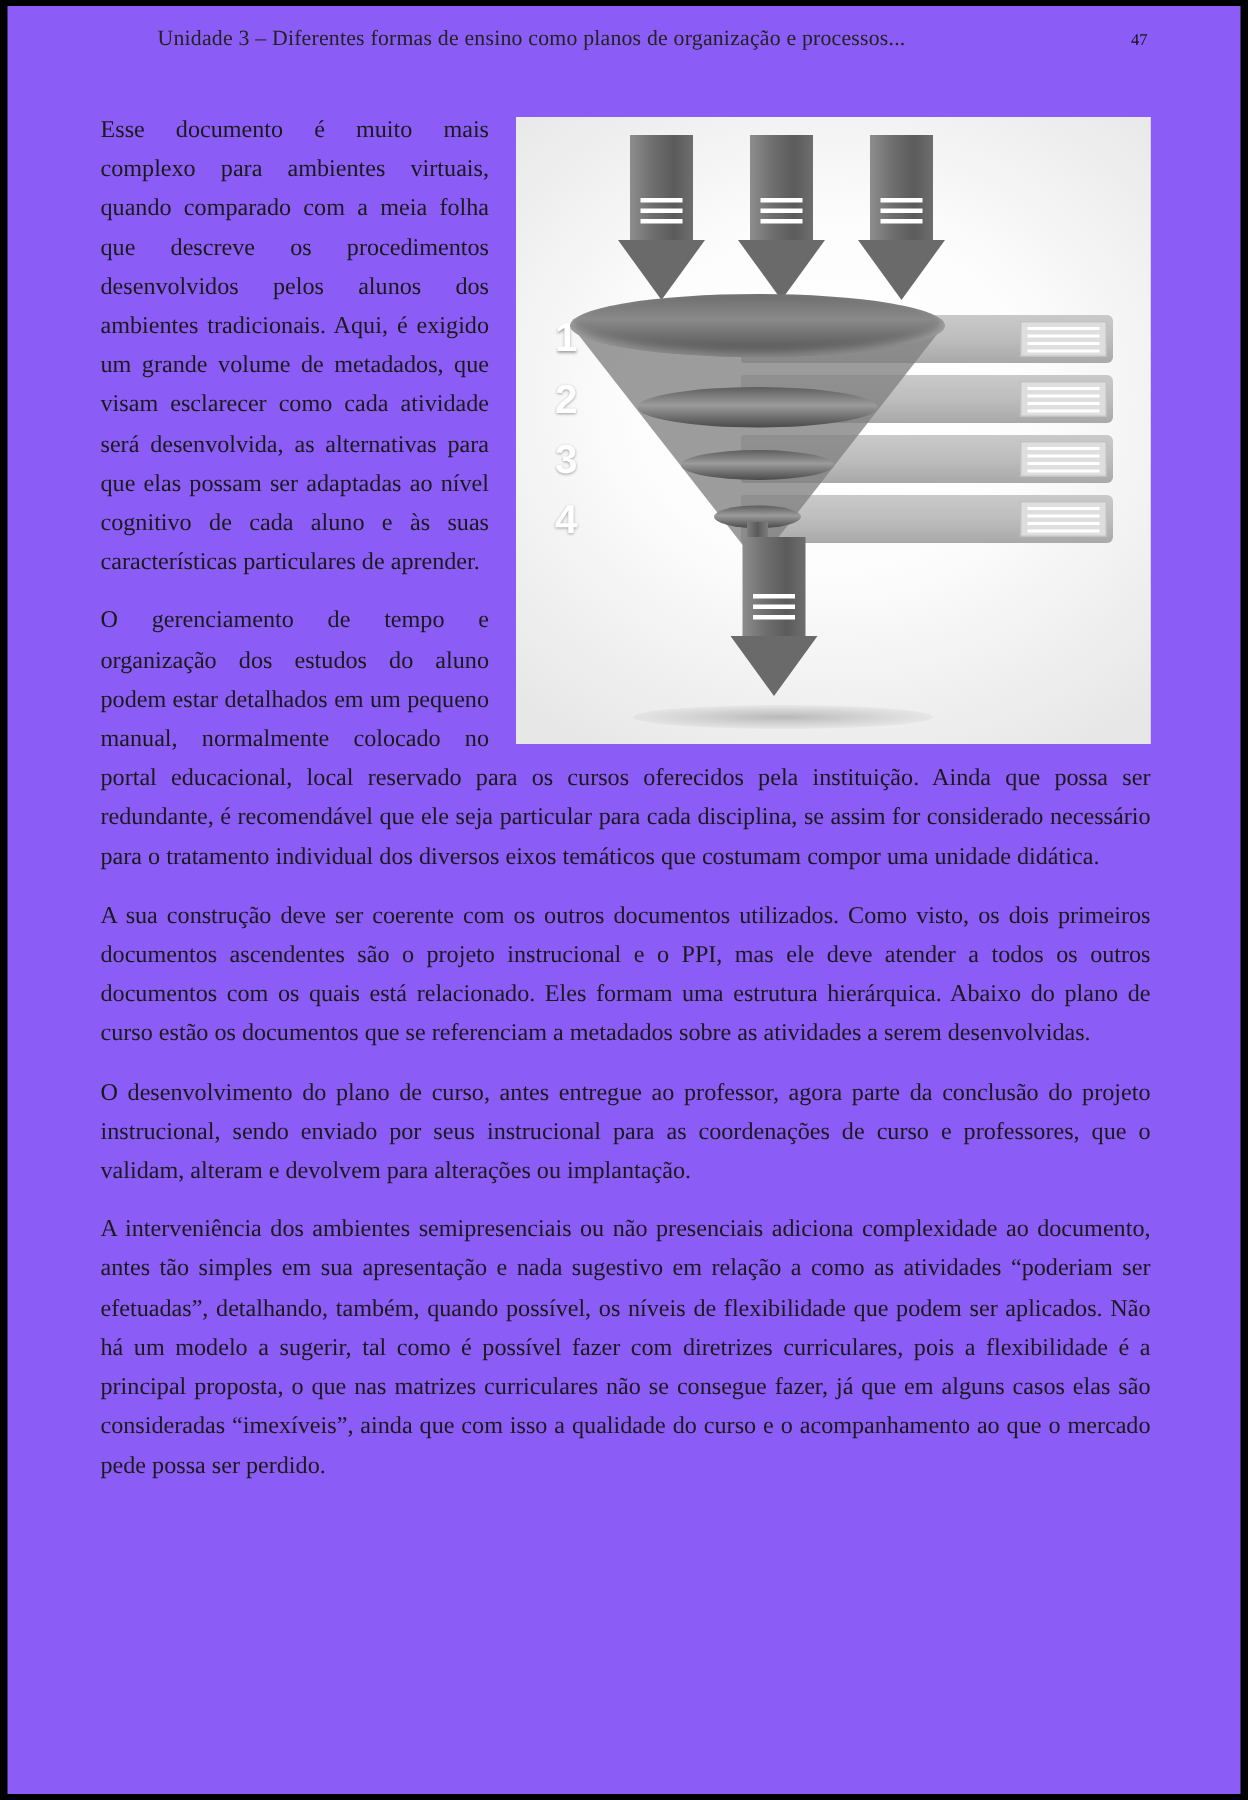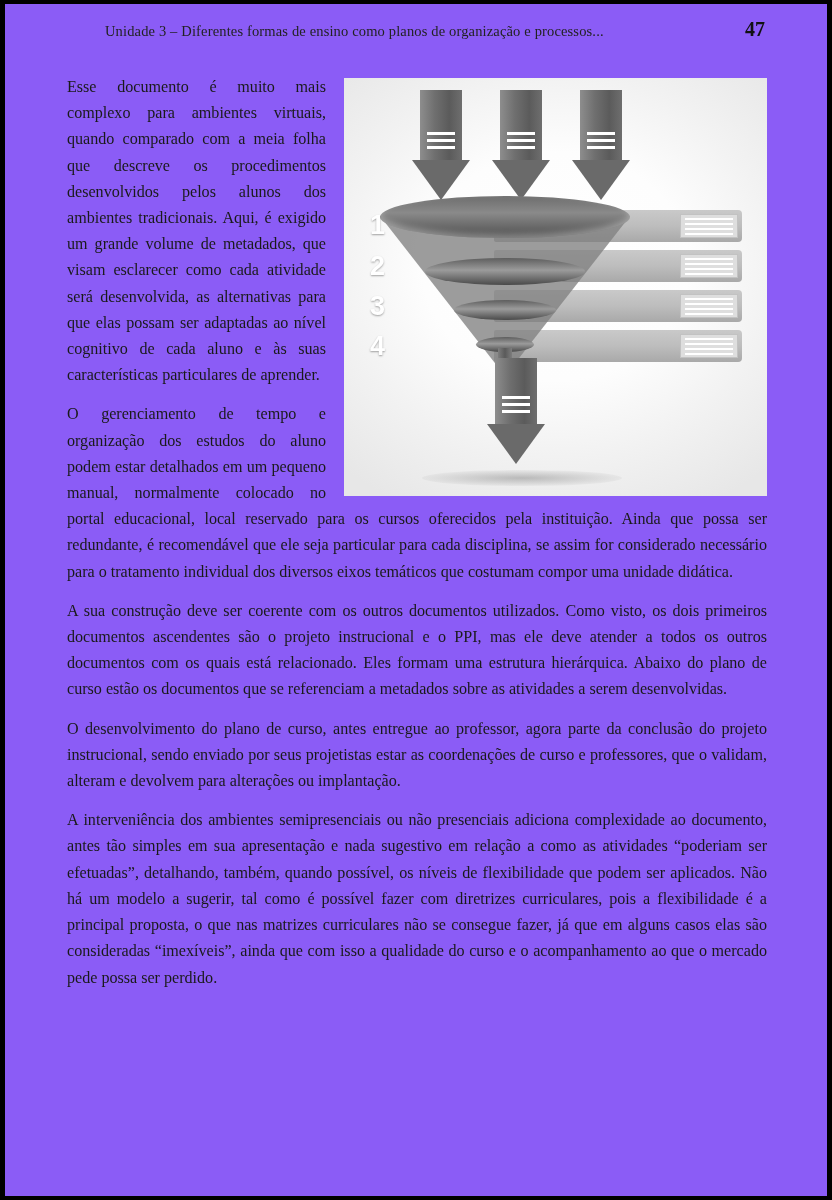--- a/index.html
+++ b/index.html
@@ -65,22 +65,22 @@
     align-items: baseline;
     justify-content: space-between;
   }
   .header-title {
     font-size: 14.5px;
     letter-spacing: 0.15px;
     color: #222;
     white-space: nowrap;
   }
   .header-pageno {
-    font-size: 20px;
-    font-weight: bold;
+    font-size: 11px;
+    font-weight: normal;
     color: #111;
     padding-left: 14px;
   }
   .body-area {
     position: absolute;
     left: 0;
     top: 74px;
     width: 700px;
   }
   p {
@@ -394,19 +394,19 @@
           <div class="shadow-ellipse"></div>
         </div>
       </div>
 
       <p><span>Esse documento é muito mais complexo para ambientes virtuais, quando comparado com a meia folha que descreve os procedimentos desenvolvidos pelos alunos dos ambientes tradicionais. Aqui, é exigido um grande volume de </span><b>metadados</b><span>, que visam esclarecer como cada atividade será desenvolvida, as alternativas para que elas possam ser adaptadas ao </span><b>nível cognitivo</b><span> de cada aluno e às suas características particulares de aprender.</span></p>
 
       <p><span>O gerenciamento de tempo e organização dos estudos do aluno podem estar detalhados em um pequeno manual, normalmente colocado no portal educacional, local reservado para os cursos oferecidos pela instituição. Ainda que possa ser redundante, é recomendável que ele seja particular para cada disciplina, se assim for considerado necessário para o tratamento individual dos diversos </span><b>eixos temáticos</b><span> que costumam compor uma unidade didática.</span></p>
 
       <p>A sua construção deve ser coerente com os outros documentos utilizados. Como visto, os dois primeiros documentos ascendentes são o projeto instrucional e o PPI, mas ele deve atender a todos os outros documentos com os quais está relacionado. Eles formam uma estrutura hierárquica. Abaixo do plano de curso estão os documentos que se referenciam a metadados sobre as atividades a serem desenvolvidas.</p>
 
-      <p>O desenvolvimento do plano de curso, antes entregue ao professor, agora parte da conclusão do projeto instrucional, sendo enviado por seus projetistas estar as coordenações de curso e professores, que o validam, alteram e devolvem para alterações ou implantação.</p>
+      <p>O desenvolvimento do plano de curso, antes entregue ao professor, agora parte da conclusão do projeto instrucional, sendo enviado por seus instrucional para as coordenações de curso e professores, que o validam, alteram e devolvem para alterações ou implantação.</p>
 
       <p class="last">A interveniência dos ambientes semipresenciais ou não presenciais adiciona complexidade ao documento, antes tão simples em sua apresentação e nada sugestivo em relação a como as atividades “poderiam ser efetuadas”, detalhando, também, quando possível, os níveis de flexibilidade que podem ser aplicados. Não há um modelo a sugerir, tal como é possível fazer com diretrizes curriculares, pois a flexibilidade é a principal proposta, o que nas matrizes curriculares não se consegue fazer, já que em alguns casos elas são consideradas “imexíveis”, ainda que com isso a qualidade do curso e o acompanhamento ao que o mercado pede possa ser perdido.</p>
 
     </div>
   </div>
 </div>
 
 </body></html>

